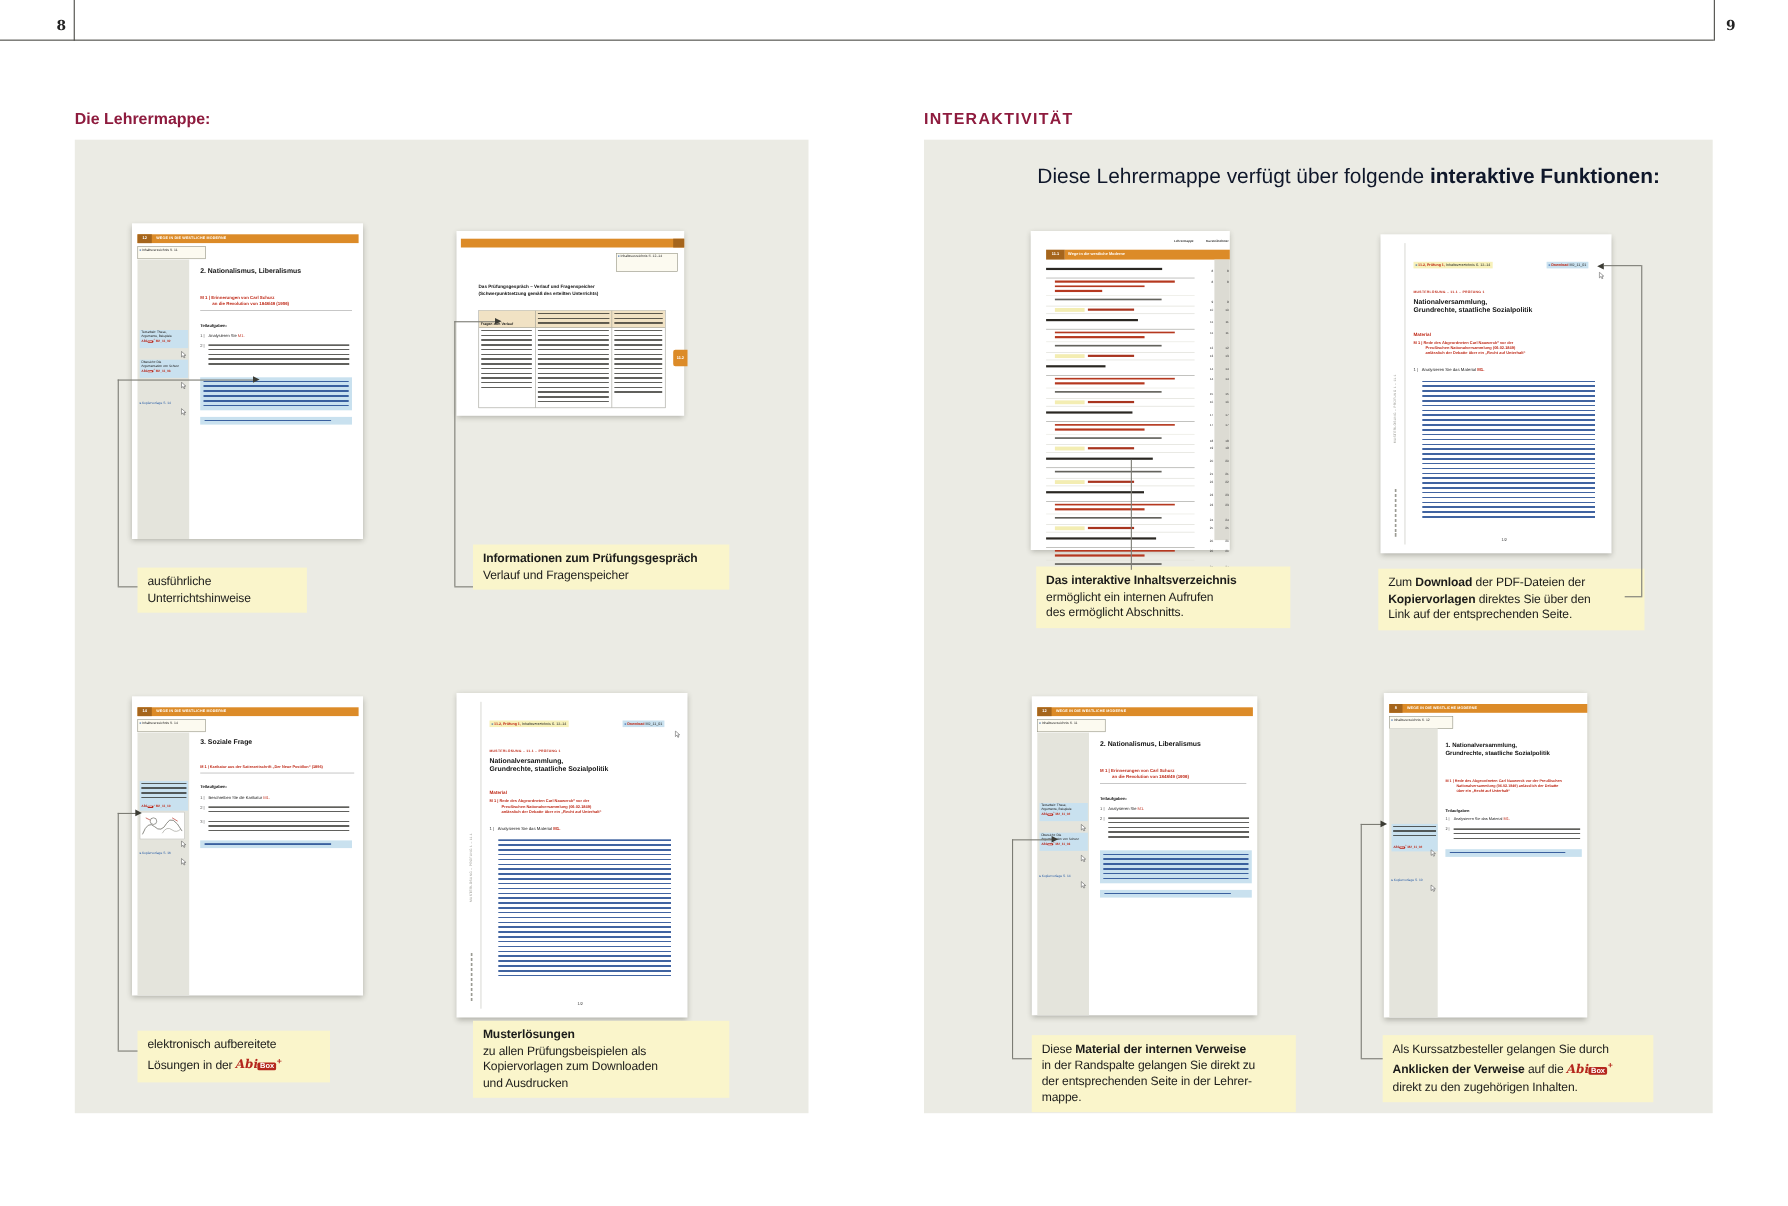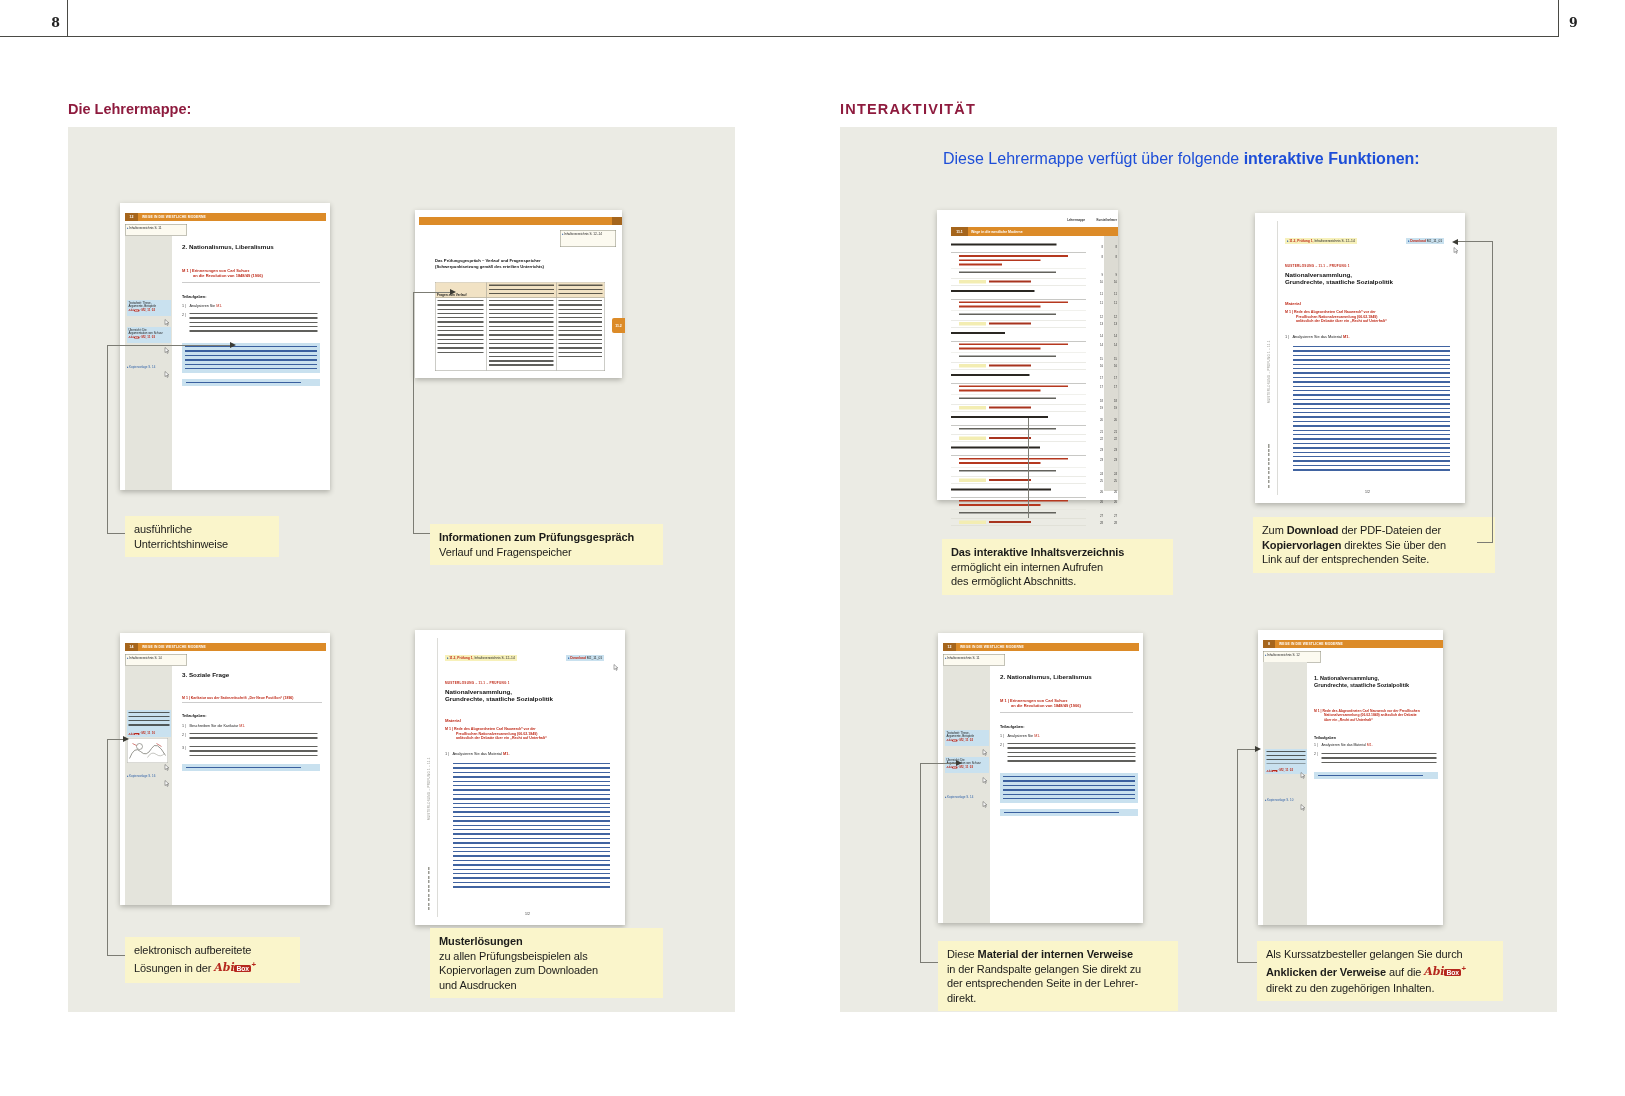--- a/index.html
+++ b/index.html
@@ -1,21 +1,21 @@
 <!DOCTYPE html>
 <html><head>
 <meta charset="utf-8">
 <style>
   html,body{margin:0;padding:0;background:#fff}
   body{width:1625px;height:1096px;position:relative;font-family:"Liberation Sans","DejaVu Sans",sans-serif;color:#1c1c1a}
   .rule{position:absolute;background:#4a4a45}
   .folio{position:absolute;font-family:"DejaVu Serif",serif;font-weight:bold;font-size:12.5px;color:#222}
   .ptitle{position:absolute;font-weight:bold;font-size:14.5px;color:#8e1b3e;margin:0}
   .panel{position:absolute;top:127px;height:885px;background:#ebebe4}
-  .intro{position:absolute;font-size:16px;color:#1d4ed8}
+  .intro{position:absolute;font-size:19px;color:#0f172a}
   .intro .bb{font-weight:bold}
   .note{position:absolute;background:#faf5cb;padding:6px 9px;font-size:11px;letter-spacing:-0.1px;line-height:14.6px;color:#1c1c1a;z-index:4}
   .note .bb{font-weight:bold}
   .rl{white-space:nowrap}
   
   .abx{white-space:nowrap}
   .abx em{font-family:"DejaVu Serif",serif;font-style:italic;font-weight:bold;color:#b5271d}
   .abx .bx{background:#b5271d;color:#fff;border-radius:1.5px;padding:0 2px;font-size:.62em;font-weight:bold;font-style:normal}
   .abx .pl{color:#b5271d;font-weight:bold;font-style:normal;font-size:.72em;vertical-align:super;margin-left:.5px}
   
@@ -489,49 +489,49 @@
     <div class="bluebox" style="left:112px;top:284px;width:248px;height:14px">
       <div class="sklb" style="left:8px;top:5px;width:210px;height:4px;position:absolute"></div>
     </div>
   </div>
 </div>
 
 <div class="note" style="left:125px;top:516px;width:136px">
     <div class="rl"><span>ausführliche</span></div>
     <div class="rl"><span>Unterrichtshinweise</span></div>
   </div>
-<div class="note" style="left:430px;top:524px;width:215px">
+<div class="note" style="left:430px;top:495px;width:215px">
     <div class="rl"><span class="bb">Informationen zum Prüfungsgespräch</span></div>
     <div class="rl"><span>Verlauf und Fragenspeicher</span></div>
   </div>
 <div class="note" style="left:125px;top:937px;width:157px">
     <div class="rl"><span>elektronisch aufbereitete</span></div>
     <div class="rl"><span>Lösungen in der </span><span class="abx"><em>Abi</em><span class="bx">Box</span><i class="pl">+</i></span></div>
   </div>
 <div class="note" style="left:430px;top:928px;width:215px">
     <div class="rl"><span class="bb">Musterlösungen</span></div>
     <div class="rl"><span>zu allen Prüfungsbeispielen als</span></div>
     <div class="rl"><span>Kopiervorlagen zum Downloaden</span></div>
     <div class="rl"><span>und Ausdrucken</span></div>
   </div>
-<div class="note" style="left:942px;top:539px;width:213px">
+<div class="note" style="left:942px;top:515px;width:213px">
     <div class="rl"><span class="bb">Das interaktive Inhaltsverzeichnis</span></div>
     <div class="rl"><span>ermöglicht ein internen Aufrufen</span></div>
     <div class="rl"><span>des ermöglicht Abschnitts.</span></div>
   </div>
 <div class="note" style="left:1253px;top:517px;width:224px">
     <div class="rl"><span>Zum </span><span class="bb">Download</span><span> der PDF-Dateien der</span></div>
     <div class="rl"><span class="bb">Kopiervorlagen</span><span> direktes Sie über den</span></div>
     <div class="rl"><span>Link auf der entsprechenden Seite.</span></div>
   </div>
 <div class="note" style="left:938px;top:941px;width:222px">
     <div class="rl"><span>Diese </span><span class="bb">Material der internen Verweise</span></div>
     <div class="rl"><span>in der Randspalte gelangen Sie direkt zu</span></div>
     <div class="rl"><span>der entsprechenden Seite in der Lehrer-</span></div>
-    <div class="rl"><span>direkt.</span></div>
+    <div class="rl"><span>mappe.</span></div>
   </div>
 <div class="note" style="left:1257px;top:941px;width:228px">
     <div class="rl"><span>Als Kurssatzbesteller gelangen Sie durch</span></div>
     <div class="rl"><span class="bb">Anklicken der Verweise</span><span> auf die </span><span class="abx"><em>Abi</em><span class="bx">Box</span><i class="pl">+</i></span></div>
     <div class="rl"><span>direkt zu den zugehörigen Inhalten.</span></div>
   </div>
 
 <div class="conn" style="left:107px;top:345px;width:124px;height:1px"></div>
 <div class="arr-r" style="left:230px;top:341.5px"></div>
 <div class="conn" style="left:107px;top:345px;width:1px;height:188px"></div>

